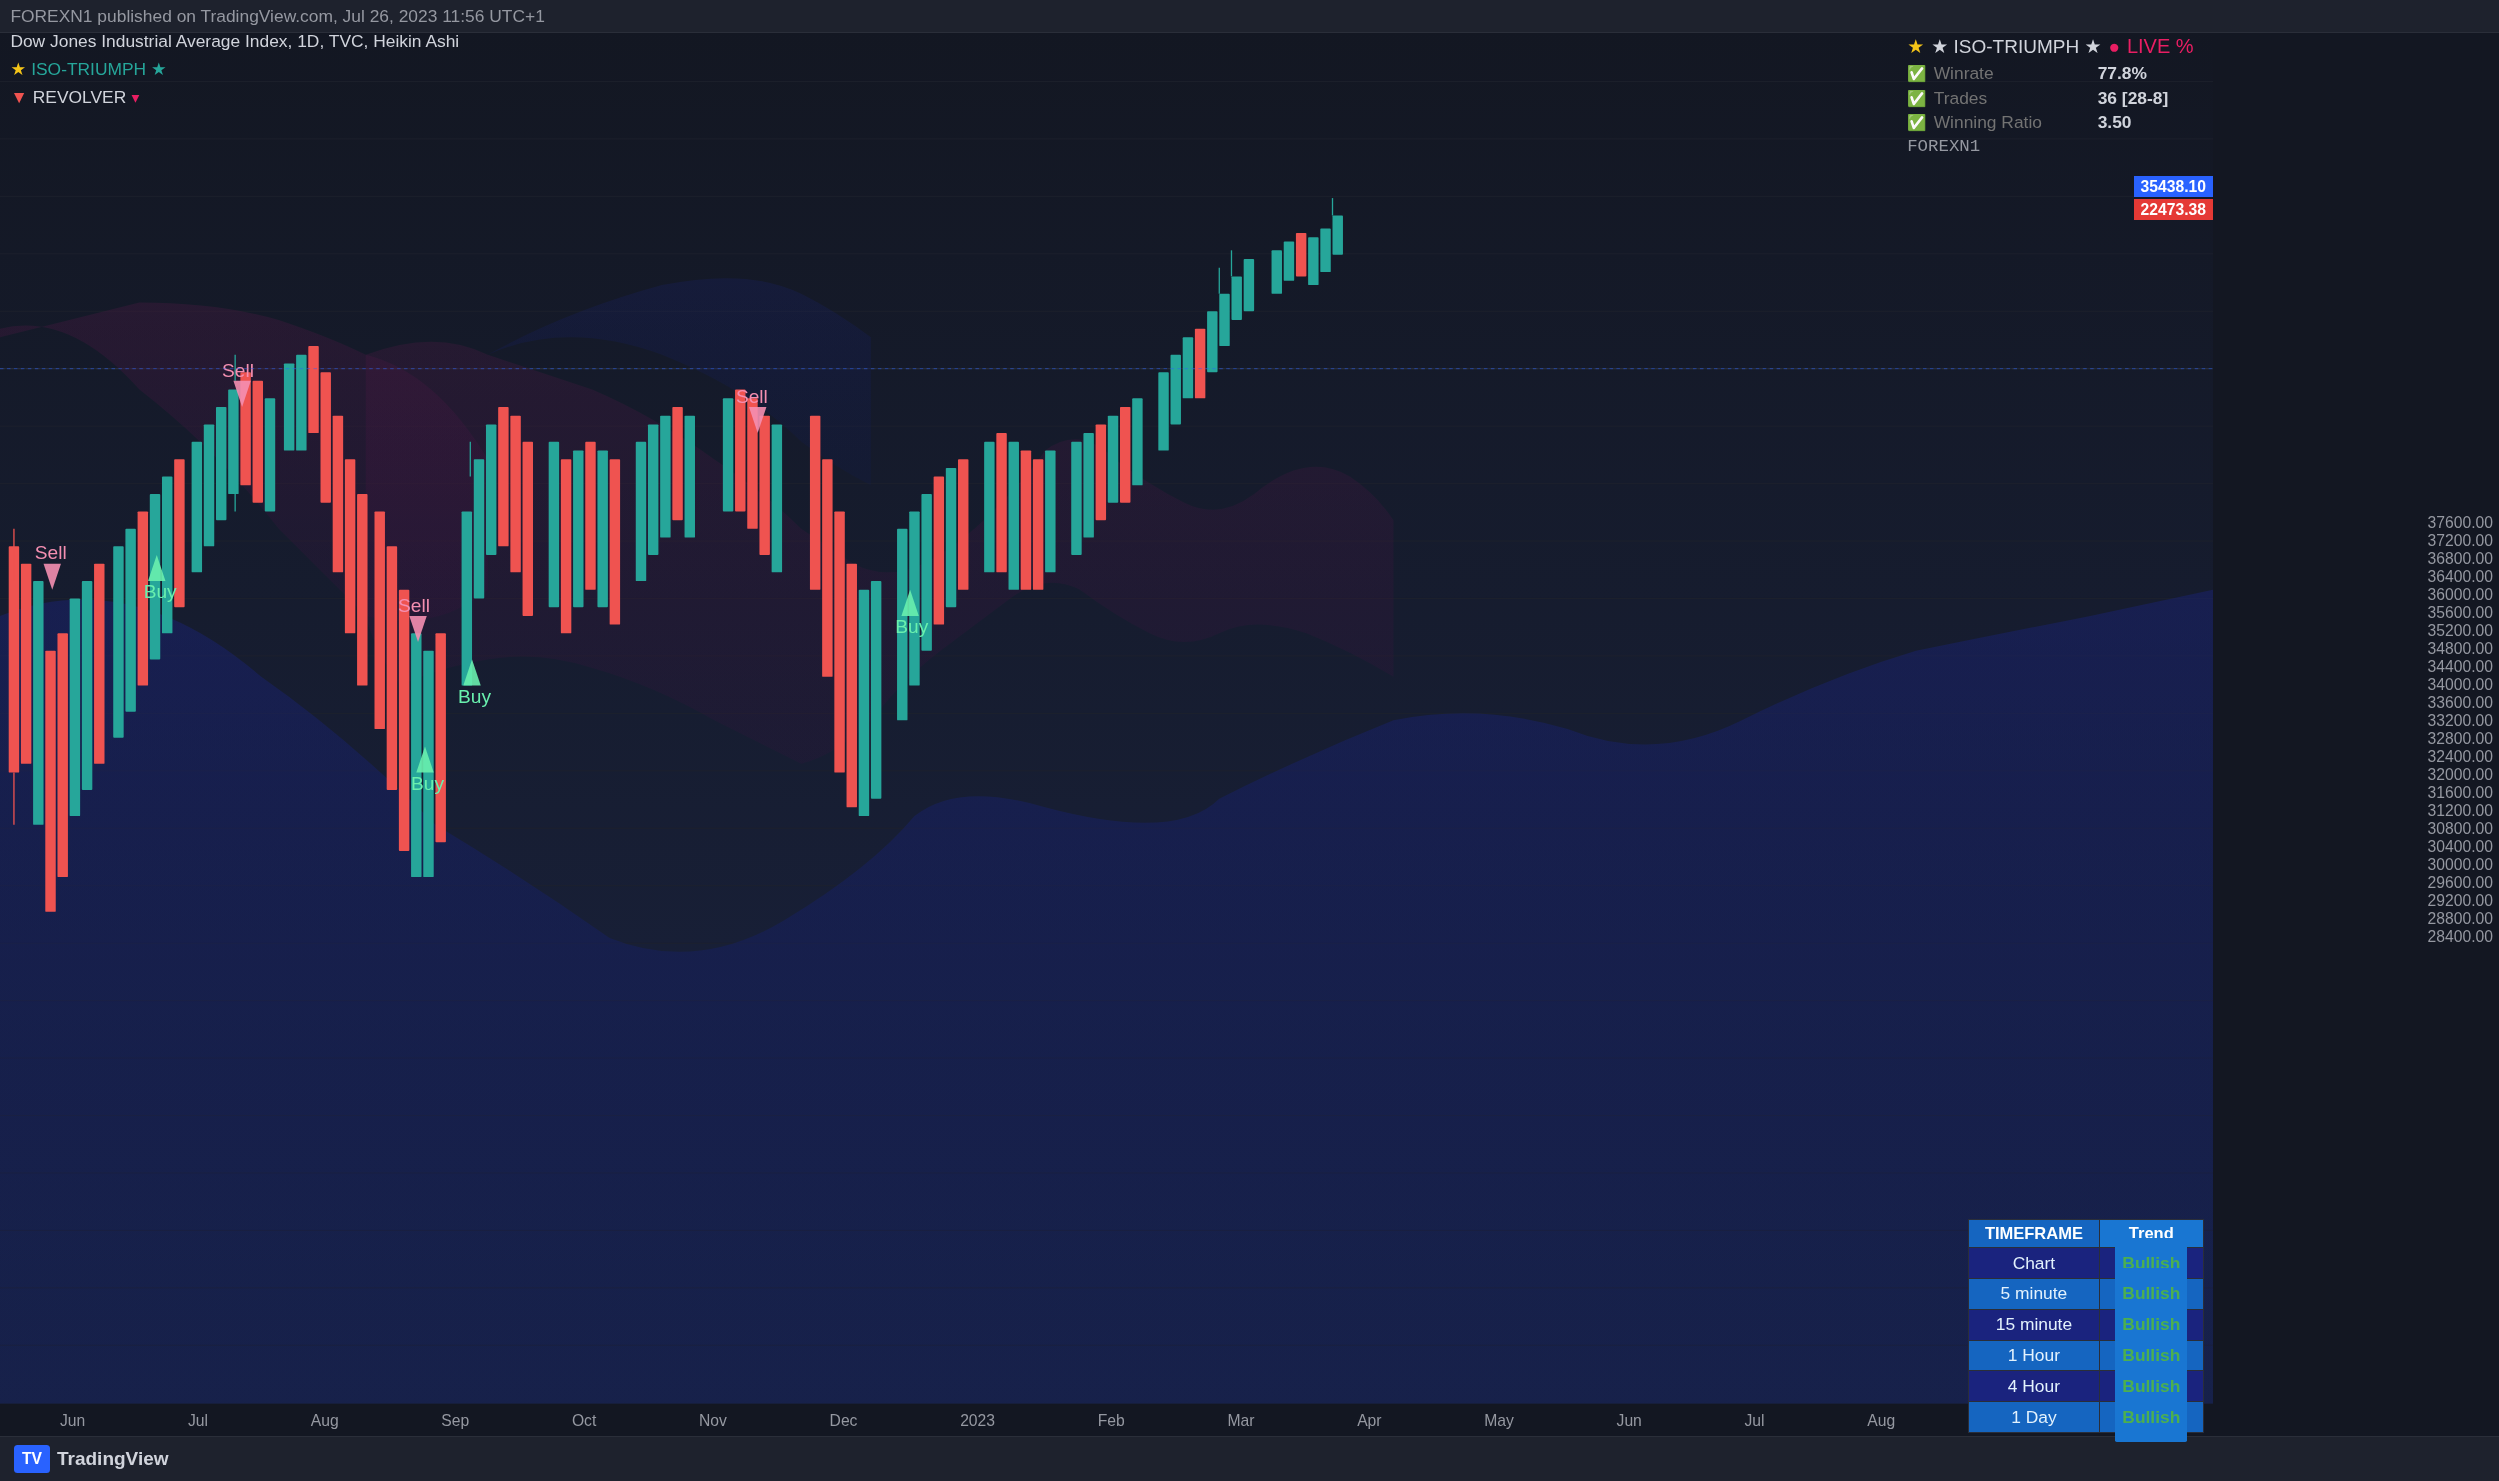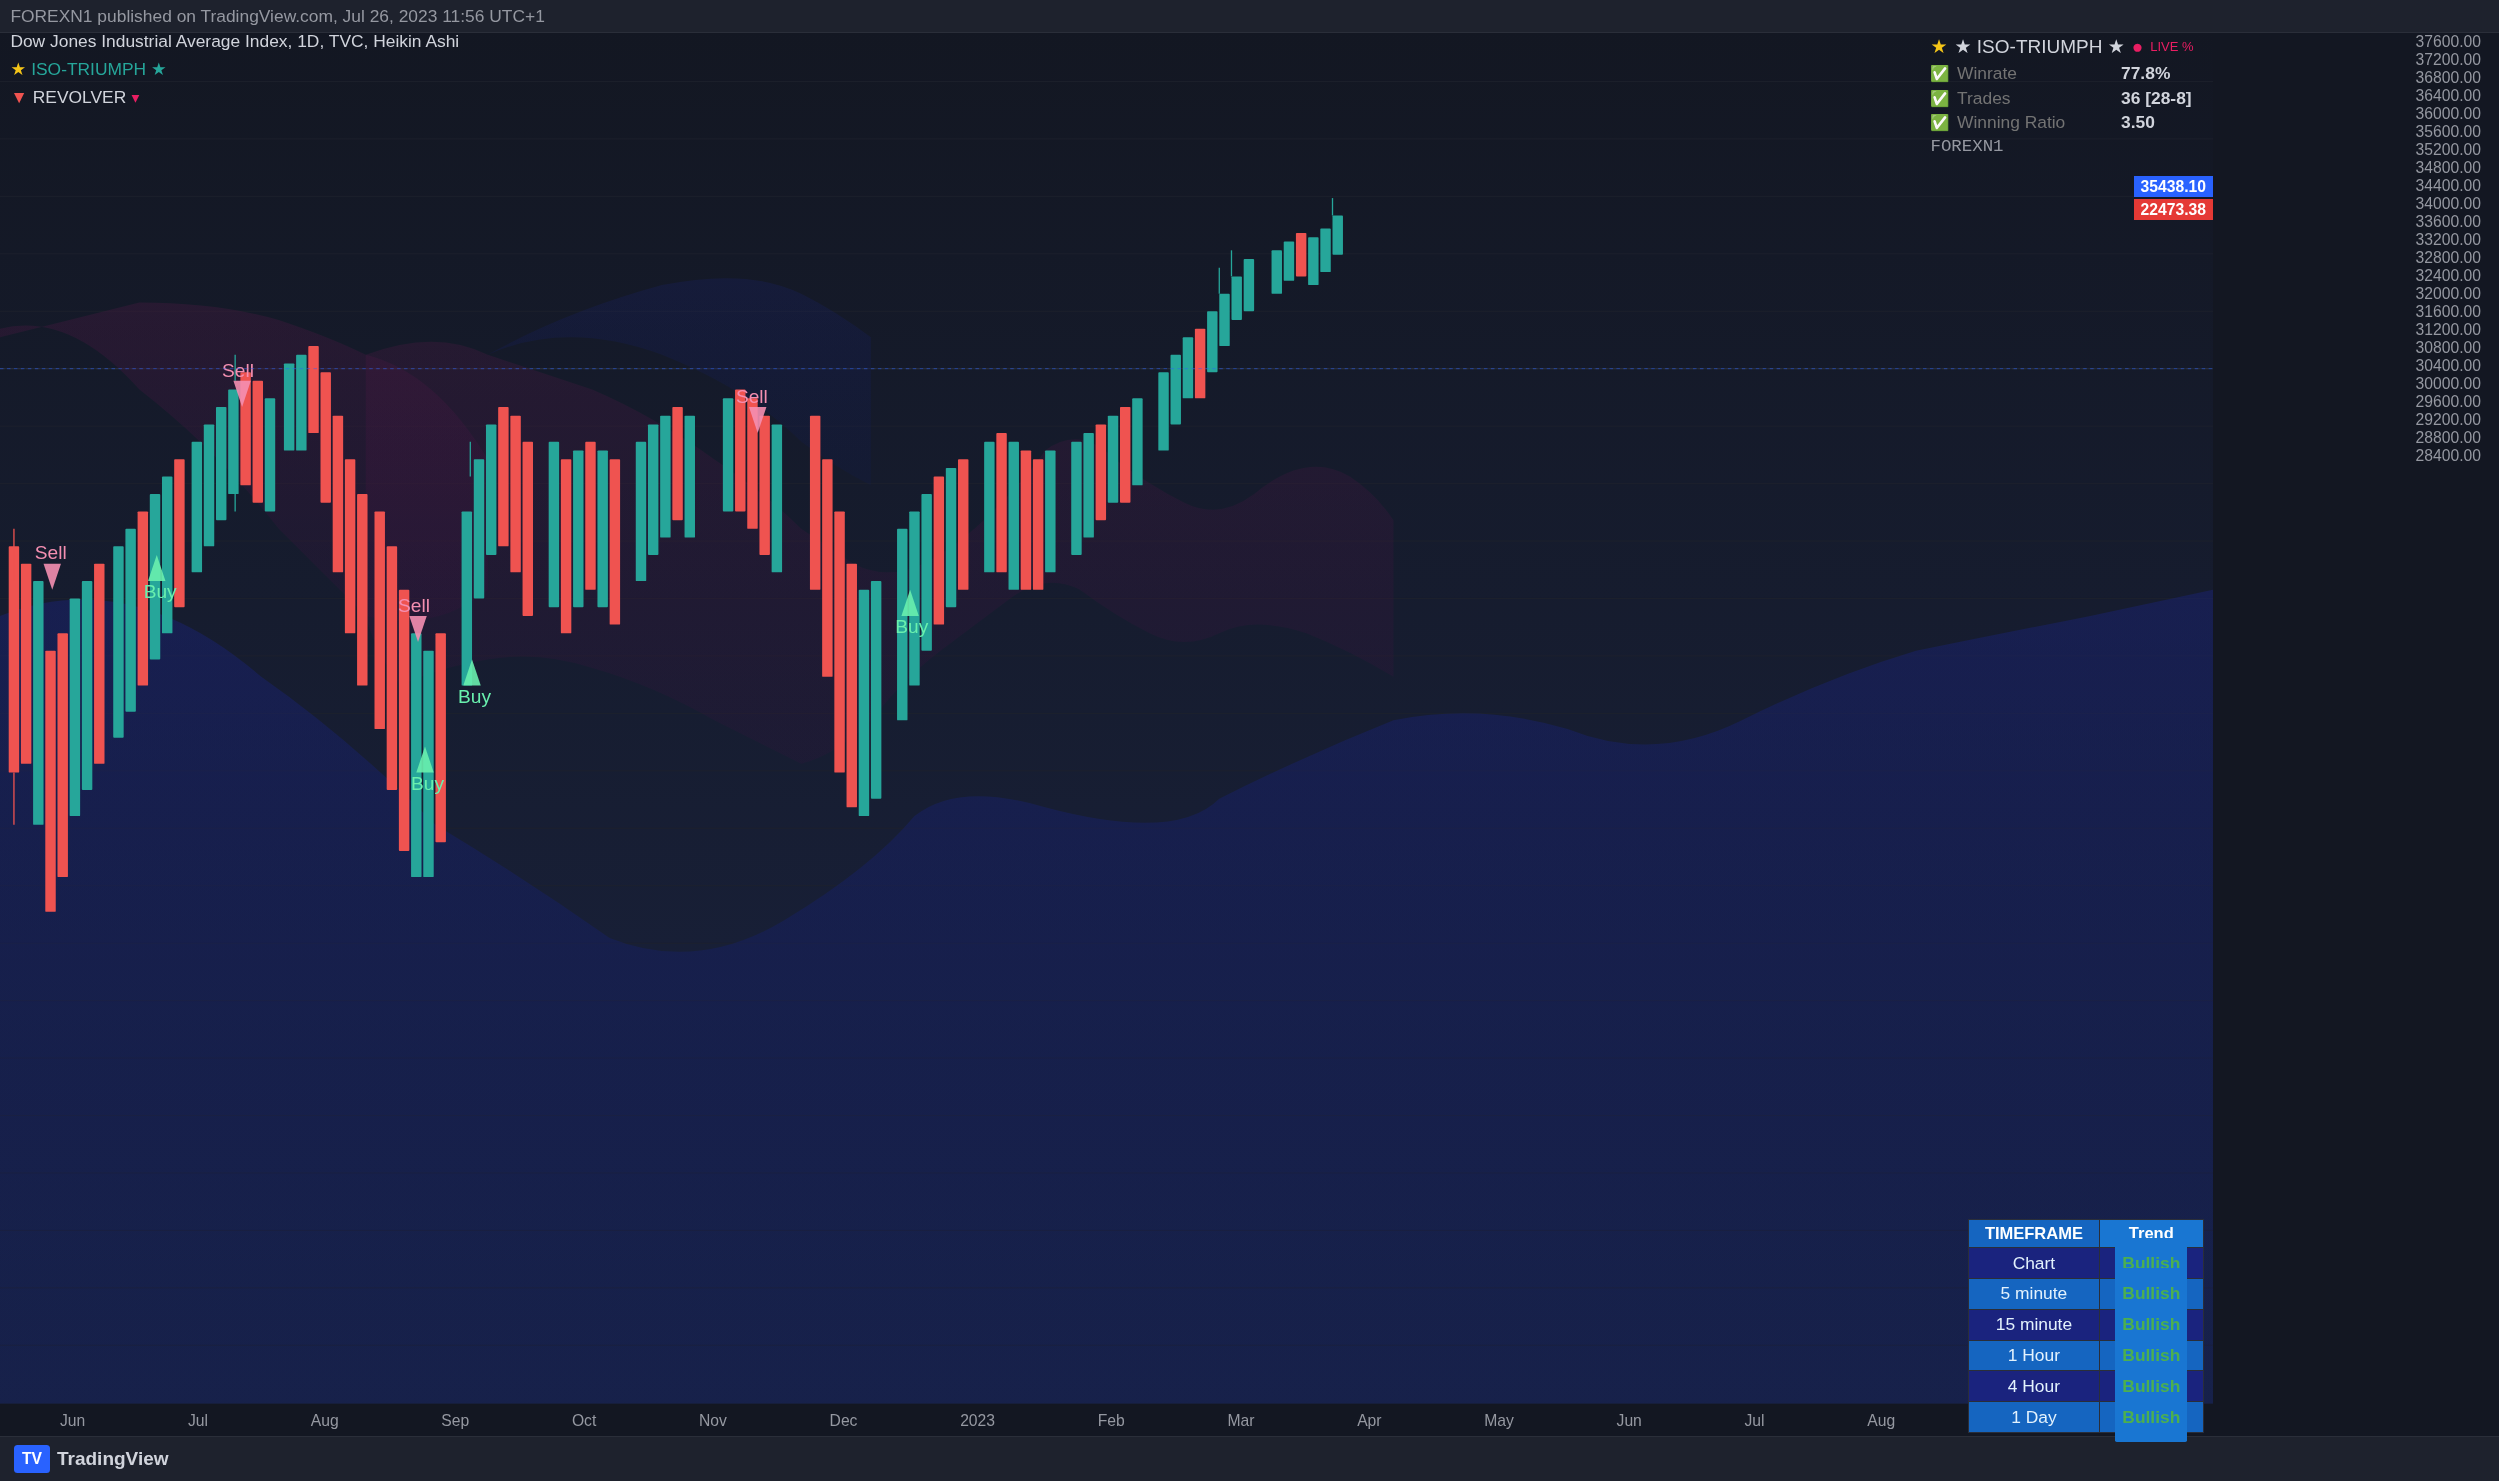--- a/index.html
+++ b/index.html
@@ -72,27 +72,27 @@
     }
     .stat-check { color: #4caf50; font-size: 15.7px; }
     .stat-label { color: #737373; min-width: 157px; }
     .stat-value { color: #d1d4dc; font-weight: bold; }
     .author-label { font-size: 17.4px; color: #9598a1; margin-top: 3.5px; font-family: Liberation Mono, monospace; }
 
     
     #price-axis {
       position: absolute;
       top: 24.4px;
-      right: 12px;
+      right: 0;
       width: 287px;
       height: calc(100% - 70px);
       z-index: 5;
       display: flex;
       flex-direction: column;
-      justify-content: flex-start;
+      justify-content: center;
       padding: 8.7px 7px;
     }
     .price-label {
       font-size: 15.7px;
       color: #9598a1;
       text-align: right;
     }
 
     
     #price-highlight {
@@ -265,21 +265,21 @@
     <span>REVOLVER</span>
     <span class="arrow-down-red">▾</span>
   </div>
 </div>
 
 <div id="stats-panel">
   <div class="stats-title">
     <span class="star">★</span>
     <span>★  ISO-TRIUMPH ★</span>
     <span class="dot-red">●</span>
-    <span style="color:#e91e63;font-size:13px;">LIVE %</span>
+    <span style="color:#e91e63;font-size:20px;">LIVE %</span>
   </div>
   <div class="stat-row">
     <span class="stat-check">✅</span>
     <span class="stat-label">Winrate</span>
     <span class="stat-value">77.8%</span>
   </div>
   <div class="stat-row">
     <span class="stat-check">✅</span>
     <span class="stat-label">Trades</span>
     <span class="stat-value">36 [28-8]</span>

